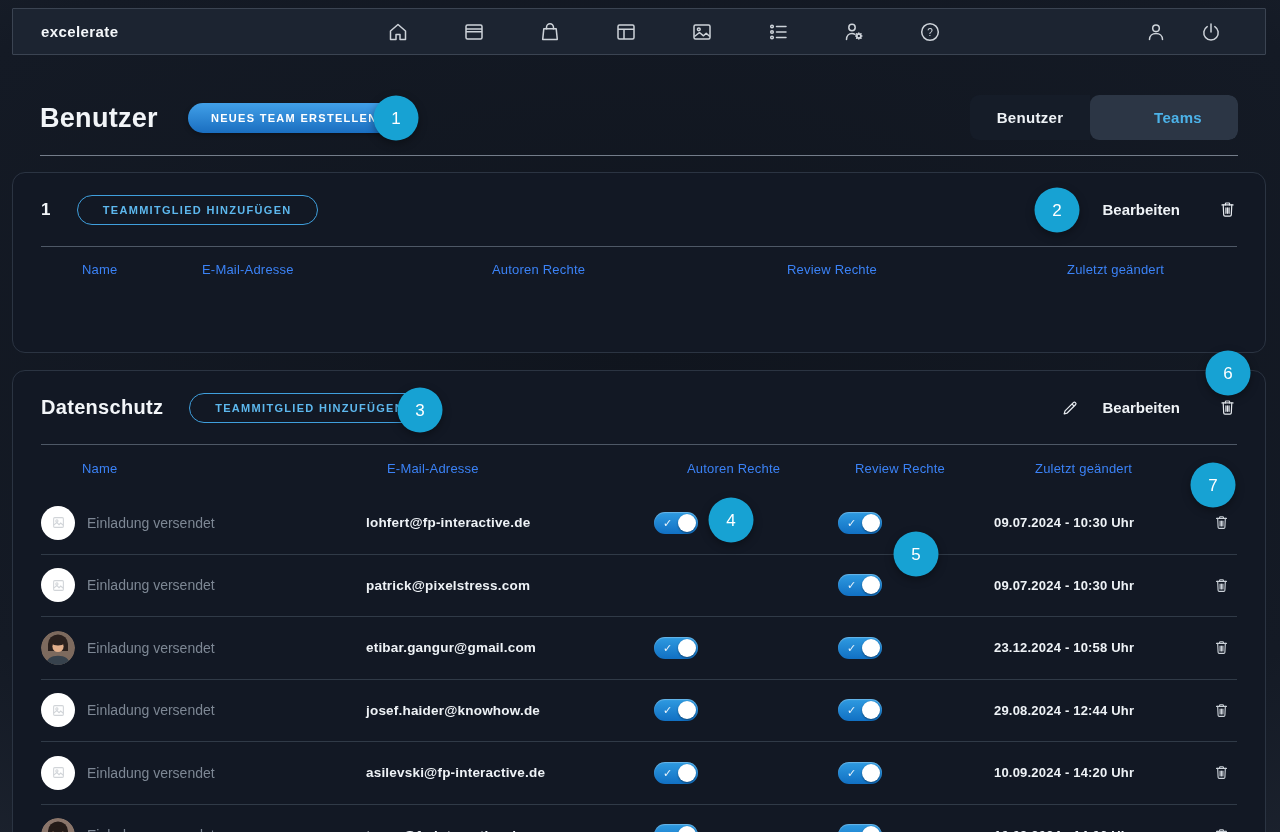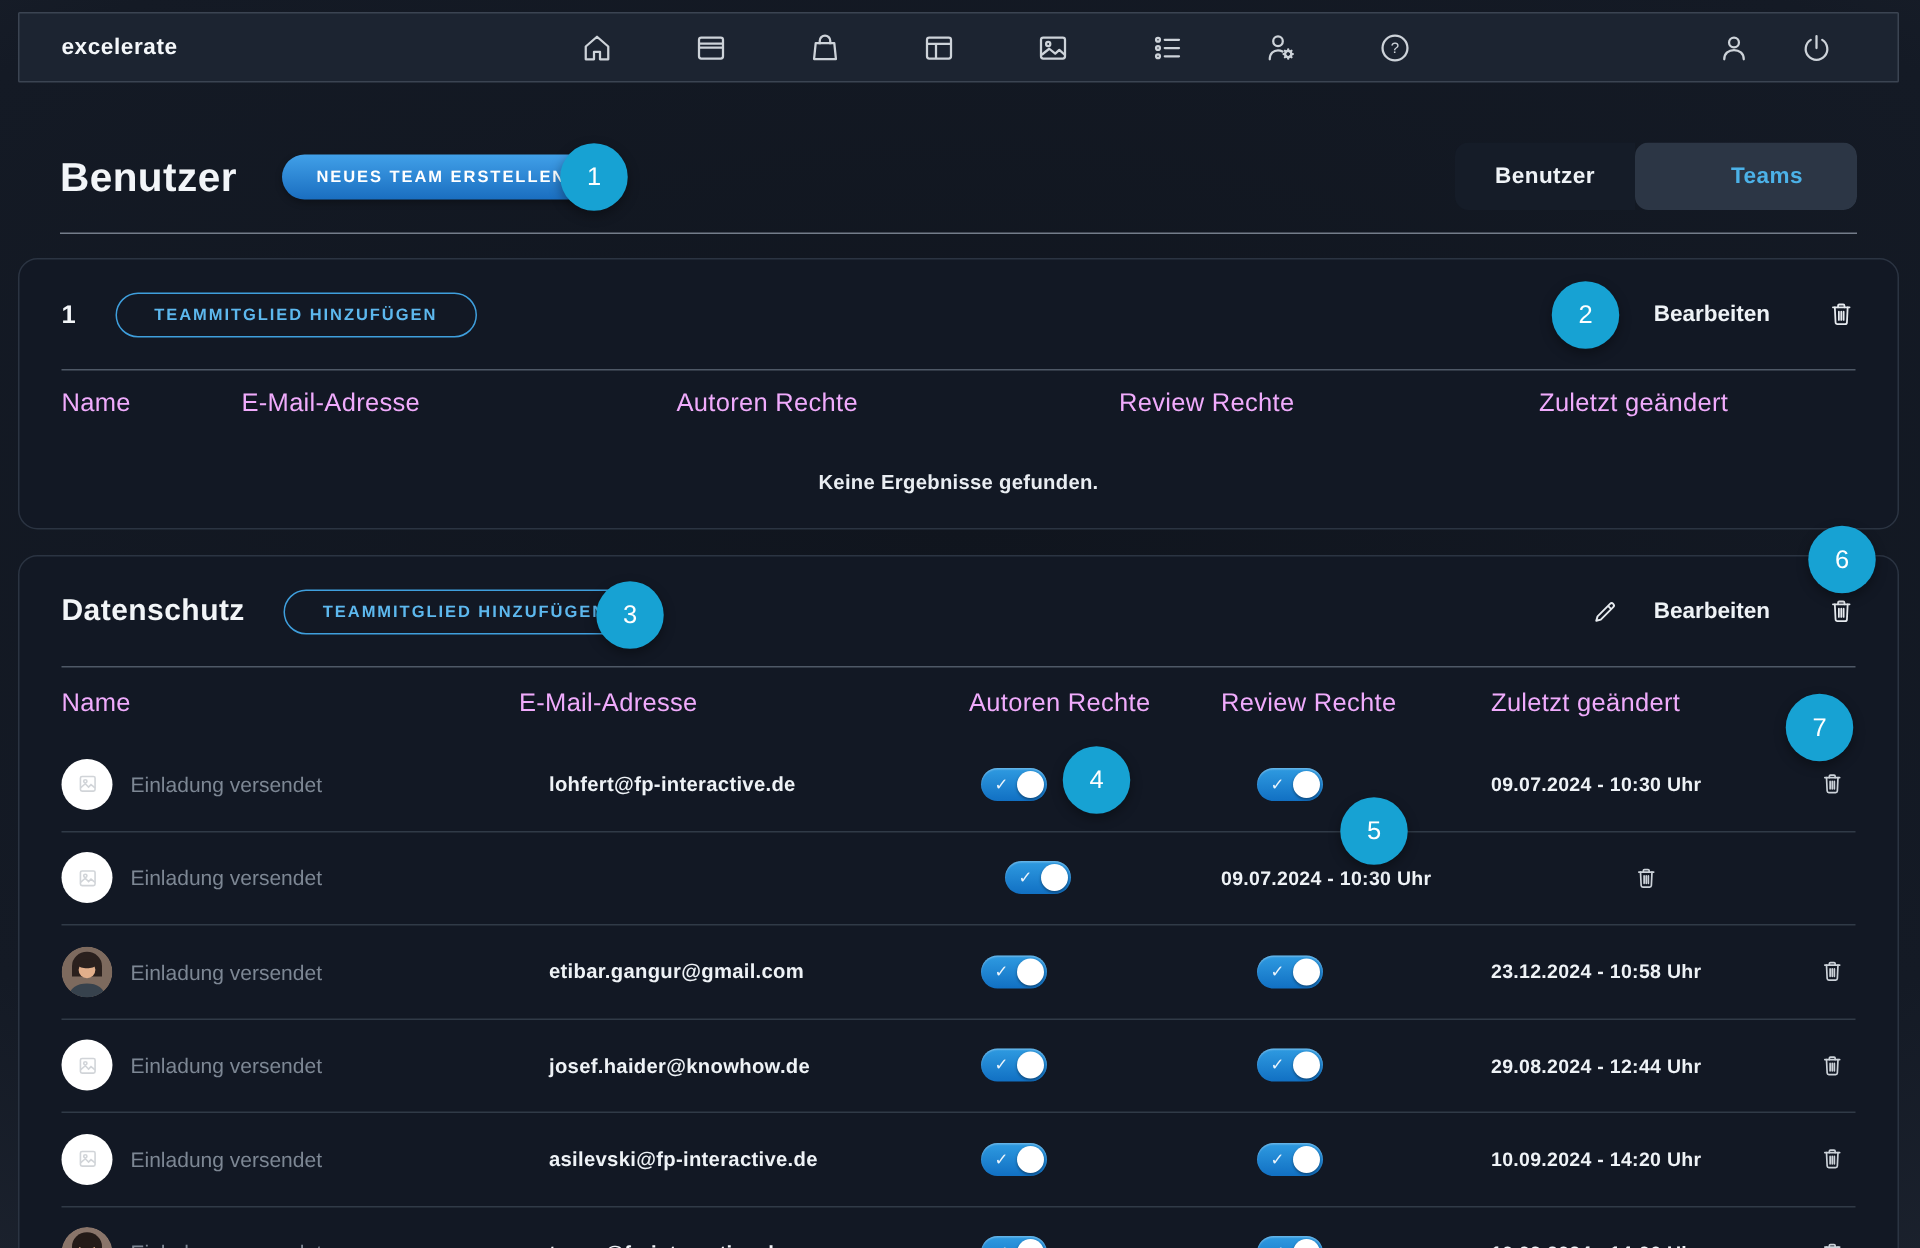--- a/index.html
+++ b/index.html
@@ -40,21 +40,21 @@
   .card2 .team-name{font-size:20px;}
   .btn-outline{display:inline-flex;align-items:center;height:30px;padding:0 25px;border-radius:15px;
     border:1.5px solid #3f9fdd;background:transparent;color:#5db8ee;font-family:inherit;
     font-size:11px;font-weight:bold;letter-spacing:1.3px;cursor:pointer;}
   .edit-group{margin-left:auto;display:flex;align-items:center;gap:22px;cursor:pointer;
     color:#eef2f6;font-size:15px;font-weight:600;}
   .head-trash{margin-left:38px;cursor:pointer;}
   
   .t1-cols{display:grid;grid-template-columns:120px 290px 295px 280px 1fr;height:44px;align-items:center;}
   .t2-cols{display:grid;grid-template-columns:305px 300px 168px 180px 207px 40px;height:47px;align-items:center;}
-  .col-h{font-size:17px;color:#f0abfc;letter-spacing:.2px;}
+  .col-h{font-size:13px;color:#3b82f6;letter-spacing:.2px;margin-left:41px;}
   .empty-msg{height:60px;display:flex;align-items:center;justify-content:center;
     font-size:13.5px;font-weight:bold;color:#e9edf2;letter-spacing:.2px;}
   .t2-row{display:grid;grid-template-columns:305px 300px 168px 180px 207px 40px;align-items:center;
     height:61.5px;border-bottom:1px solid #303a47;}
   .cell-name{display:flex;align-items:center;gap:12px;}
   .status{font-size:14px;color:#7d8794;}
   .email{font-size:13.5px;font-weight:bold;color:#eef2f6;letter-spacing:.2px;margin-left:20px;}
   .date{font-size:13px;font-weight:bold;color:#eef2f6;letter-spacing:.2px;}
   .avatar-ph{width:34px;height:34px;border-radius:50%;background:#ffffff;display:flex;
     align-items:center;justify-content:center;flex:0 0 34px;}
@@ -161,21 +161,20 @@
         <path d="M10 9.8 V16.8 M12 9.8 V16.8 M14 9.8 V16.8"></path>
       </svg>
   </div>
   <div class="t1-cols">
     <div class="col-h">Name</div>
     <div class="col-h">E-Mail-Adresse</div>
     <div class="col-h">Autoren Rechte</div>
     <div class="col-h">Review Rechte</div>
     <div class="col-h">Zuletzt geändert</div>
   </div>
-  <div class="empty-msg">Keine Ergebnisse gefunden.</div>
 </section>
 
 <section class="card card2">
   <div class="card-head">
     <div class="team-name">Datenschutz</div>
     <button class="btn-outline">TEAMMITGLIED HINZUFÜGEN</button>
     <div class="edit-group">
       <svg width="19" height="19" viewBox="0 0 24 24" fill="none" stroke="#e6eaef" stroke-width="1.6" stroke-linejoin="round">
           <path d="M4 20 L5.1 16.3 L15.6 5.8 a1.9 1.9 0 0 1 2.7 2.7 L7.8 19 Z"></path>
           <path d="M13.9 7.5 L16.6 10.2"></path>
@@ -230,20 +229,21 @@
     <div class="cell-name">
       <div class="avatar-ph">
           <svg width="13" height="13" viewBox="0 0 24 24" fill="none" stroke="#9aa2ab" stroke-width="2" opacity=".45">
             <rect x="3" y="3" width="18" height="18" rx="2"></rect>
             <circle cx="9" cy="9" r="2"></circle>
             <path d="M3 17 l6-5 4 4 3-3 5 4"></path>
           </svg>
         </div>
       <span class="status">Einladung versendet</span>
     </div>
+    <div class="email">patrick@pixelstress.com</div>
     <div class="cell-author"></div>
     <div class="cell-review">
         <div class="toggle"></div>
       </div>
     <div class="date">09.07.2024 - 10:30 Uhr</div>
     <svg class="row-trash" width="17" height="17" viewBox="0 0 24 24" fill="none" stroke="#ccd2d9" stroke-width="1.6" stroke-linecap="round">
         <path d="M5 6.2 H19"></path>
         <path d="M9.3 6.2 V4.8 a1 1 0 0 1 1-1 h3.4 a1 1 0 0 1 1 1 V6.2"></path>
         <path d="M6.6 6.2 l.6 12.6 a1.6 1.6 0 0 0 1.6 1.5 h6.4 a1.6 1.6 0 0 0 1.6-1.5 l.6-12.6"></path>
         <path d="M10 9.8 V16.8 M12 9.8 V16.8 M14 9.8 V16.8"></path>

